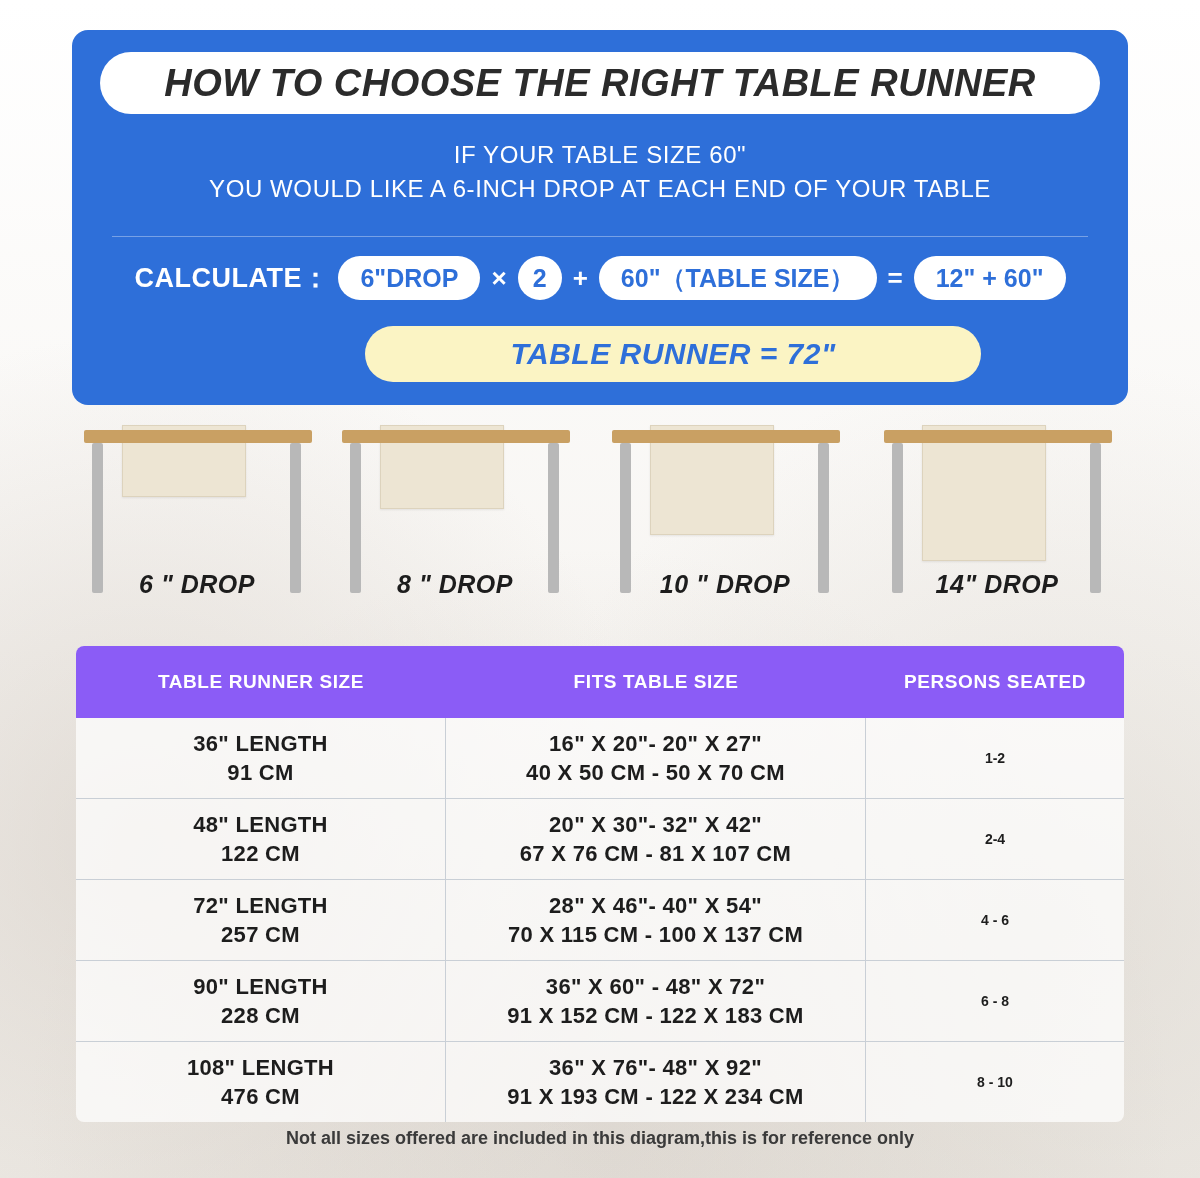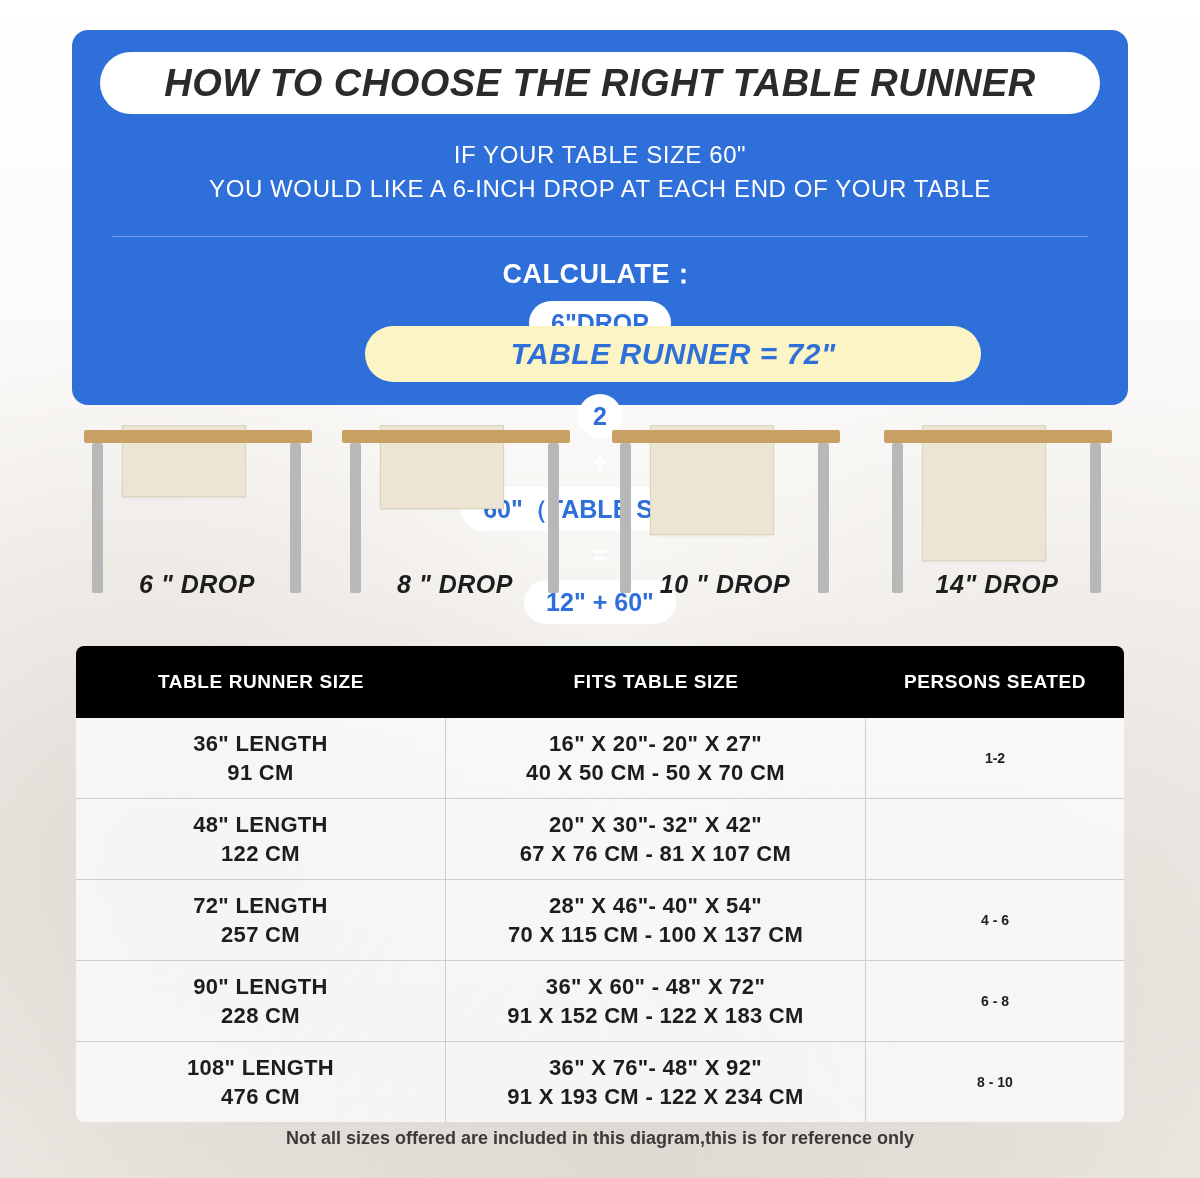--- a/index.html
+++ b/index.html
@@ -83,21 +83,20 @@
 
   .calc-row {
     position: absolute;
     left: 0;
     top: 226px;
     width: 1056px;
     display: flex;
     align-items: center;
     justify-content: center;
     gap: 9px;
-    flex-direction: column;
   }
   .calc-label {
     color: #ffffff;
     font-size: 27px;
     font-weight: bold;
     letter-spacing: 0.5px;
     white-space: nowrap;
   }
   .pill {
     background: #ffffff;
@@ -215,21 +214,21 @@
     position: absolute;
     left: 76px;
     top: 646px;
     width: 1048px;
     border-radius: 8px;
     overflow: hidden;
     background: rgba(255,255,255,0.72);
   }
   .sizes-head {
     display: flex;
-    background: #000000;
+    background: #8b5cf6;
     height: 72px;
   }
   .sizes-head > div {
     display: flex;
     align-items: center;
     justify-content: center;
     color: #ffffff;
     font-size: 19px;
     font-weight: bold;
     letter-spacing: 0.6px;
@@ -371,20 +370,23 @@
 
     <div class="sizes-row">
       <div class="col-a">
         <span class="cell-l1">48" LENGTH</span>
         <span class="cell-l2">122 CM</span>
       </div>
       <div class="col-b">
         <span class="cell-l1">20" X 30"- 32" X 42"</span>
         <span class="cell-l2">67 X 76 CM - 81 X 107 CM</span>
       </div>
+      <div class="col-c">
+        <span class="cell-seat">2-4</span>
+      </div>
     </div>
 
     <div class="sizes-row">
       <div class="col-a">
         <span class="cell-l1">72" LENGTH</span>
         <span class="cell-l2">257 CM</span>
       </div>
       <div class="col-b">
         <span class="cell-l1">28" X 46"- 40" X 54"</span>
         <span class="cell-l2">70 X 115 CM - 100 X 137 CM</span>

